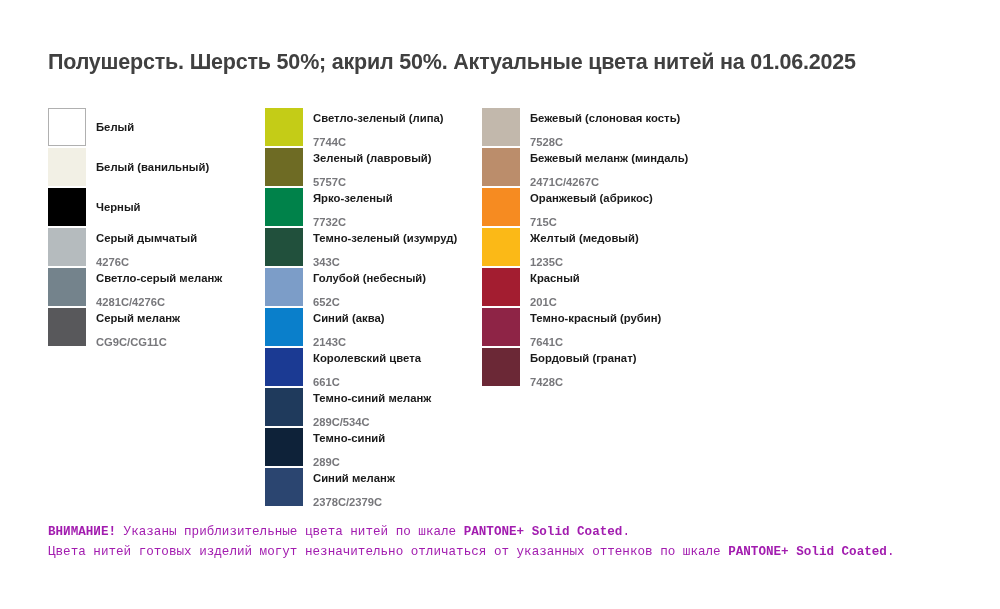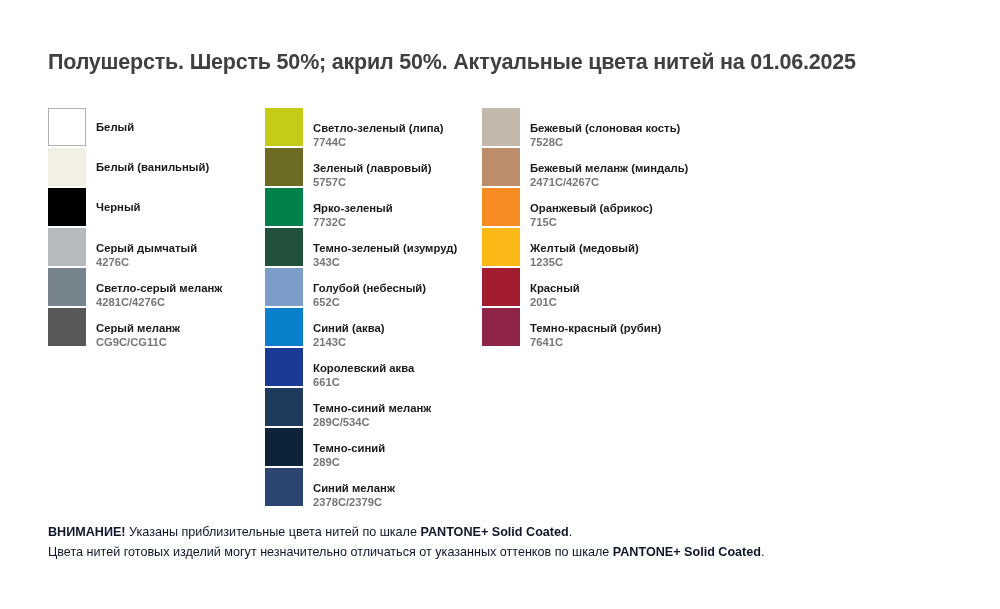--- a/index.html
+++ b/index.html
@@ -70,21 +70,21 @@
   }
   .labels {
     margin-left: 10px;
     display: flex;
     flex-direction: column;
     justify-content: center;
     height: 38px;
     padding-top: 0px;
   }
   .labels.two-line {
-    justify-content: flex-end;
+    justify-content: space-between;
     padding-top: 3px;
   }
   .cname {
     font-size: 11.3px;
     font-weight: bold;
     color: #1a1a1a;
     line-height: 14px;
     white-space: nowrap;
   }
   .ccode {
@@ -95,22 +95,23 @@
     white-space: nowrap;
   }
 
   
   .footer {
     position: absolute;
     left: 48px;
     top: 523px;
     width: 900px;
     font-size: 12.6px;
-    color: #0f172a;
+    color: #a21caf;
     line-height: 19.5px;
+    font-family: Liberation Mono, monospace;
   }
   .footer .line {
     white-space: nowrap;
   }
   .footer b {
     font-weight: bold;
   }
 </style>
 </head>
 <body>
@@ -200,21 +201,21 @@
         <div class="row">
           <div class="swatch" style="background: rgb(10, 127, 203);"></div>
           <div class="labels two-line">
             <div class="cname">Синий (аква)</div>
             <div class="ccode">2143C</div>
           </div>
         </div>
         <div class="row">
           <div class="swatch" style="background: rgb(27, 58, 147);"></div>
           <div class="labels two-line">
-            <div class="cname">Королевский аква</div>
+            <div class="cname">Королевский цвета</div>
             <div class="ccode">661C</div>
           </div>
         </div>
         <div class="row">
           <div class="swatch" style="background: rgb(31, 58, 92);"></div>
           <div class="labels two-line">
             <div class="cname">Темно-синий меланж</div>
             <div class="ccode">289C/534C</div>
           </div>
         </div>
@@ -267,20 +268,27 @@
           <div class="labels two-line">
             <div class="cname">Красный</div>
             <div class="ccode">201C</div>
           </div>
         </div>
         <div class="row">
           <div class="swatch" style="background: rgb(142, 36, 70);"></div>
           <div class="labels two-line">
             <div class="cname">Темно-красный (рубин)</div>
             <div class="ccode">7641C</div>
+          </div>
+        </div>
+        <div class="row">
+          <div class="swatch" style="background: rgb(107, 40, 54);"></div>
+          <div class="labels two-line">
+            <div class="cname">Бордовый (гранат)</div>
+            <div class="ccode">7428C</div>
           </div>
         </div>
       </div>
   </div>
 
   <div class="footer">
     <div class="line">
       <b>ВНИМАНИЕ!</b><span> Указаны приблизительные цвета нитей по шкале </span><b>PANTONE+ Solid Coated</b><span>.</span>
     </div>
     <div class="line">

